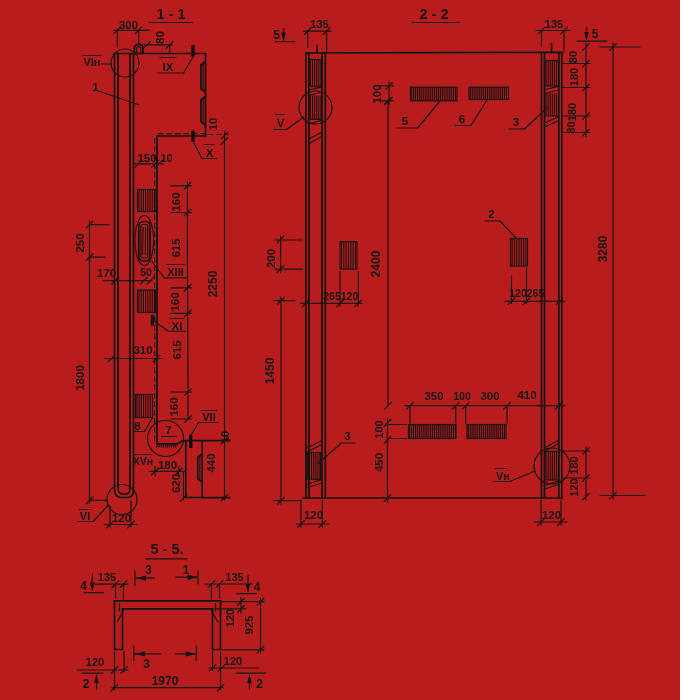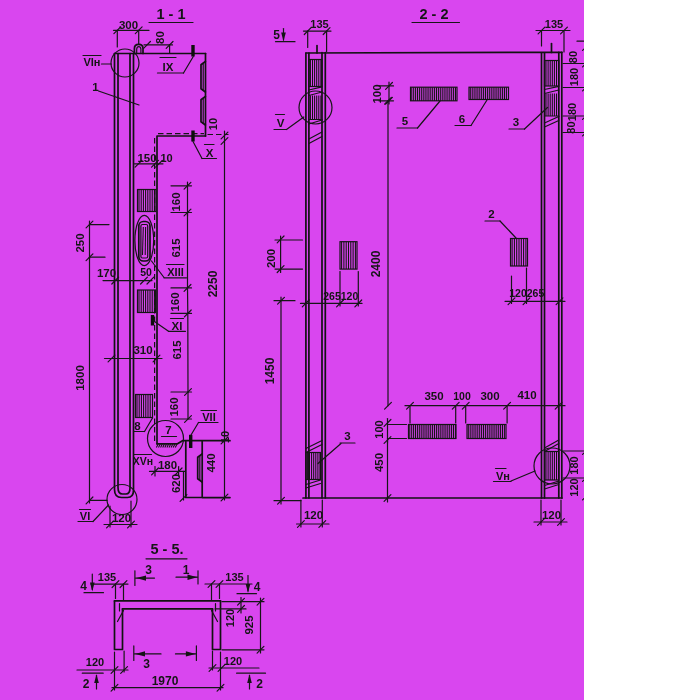--- a/index.html
+++ b/index.html
@@ -1,16 +1,16 @@
 <!DOCTYPE html>
 <html><head>
 <meta charset="utf-8">
 <style>
 html,body{margin:0;padding:0;background:#ffffff;}
-#page{position:relative;width:584px;height:700px;background:#d946ef;overflow:hidden;}
+#page{position:relative;width:680px;height:700px;background:#b91c1c;overflow:hidden;}
 text{font-family:"Liberation Sans",sans-serif;font-weight:bold;fill:#151515;-webkit-font-smoothing:antialiased;}
 .o{stroke:#121212;stroke-width:1.7;fill:none;stroke-linecap:round;stroke-linejoin:round;}
 .t{stroke:#161616;stroke-width:1.2;fill:none;stroke-linecap:round;}
 .h{stroke:#131313;stroke-width:1.05;fill:none;}
 .b{stroke:#0d0d0d;stroke-width:3.4;fill:none;}
 .d{stroke:#161616;stroke-width:1.2;fill:none;stroke-dasharray:5.5 3;stroke-linecap:butt;}
 </style>
 </head>
 <body>
 

